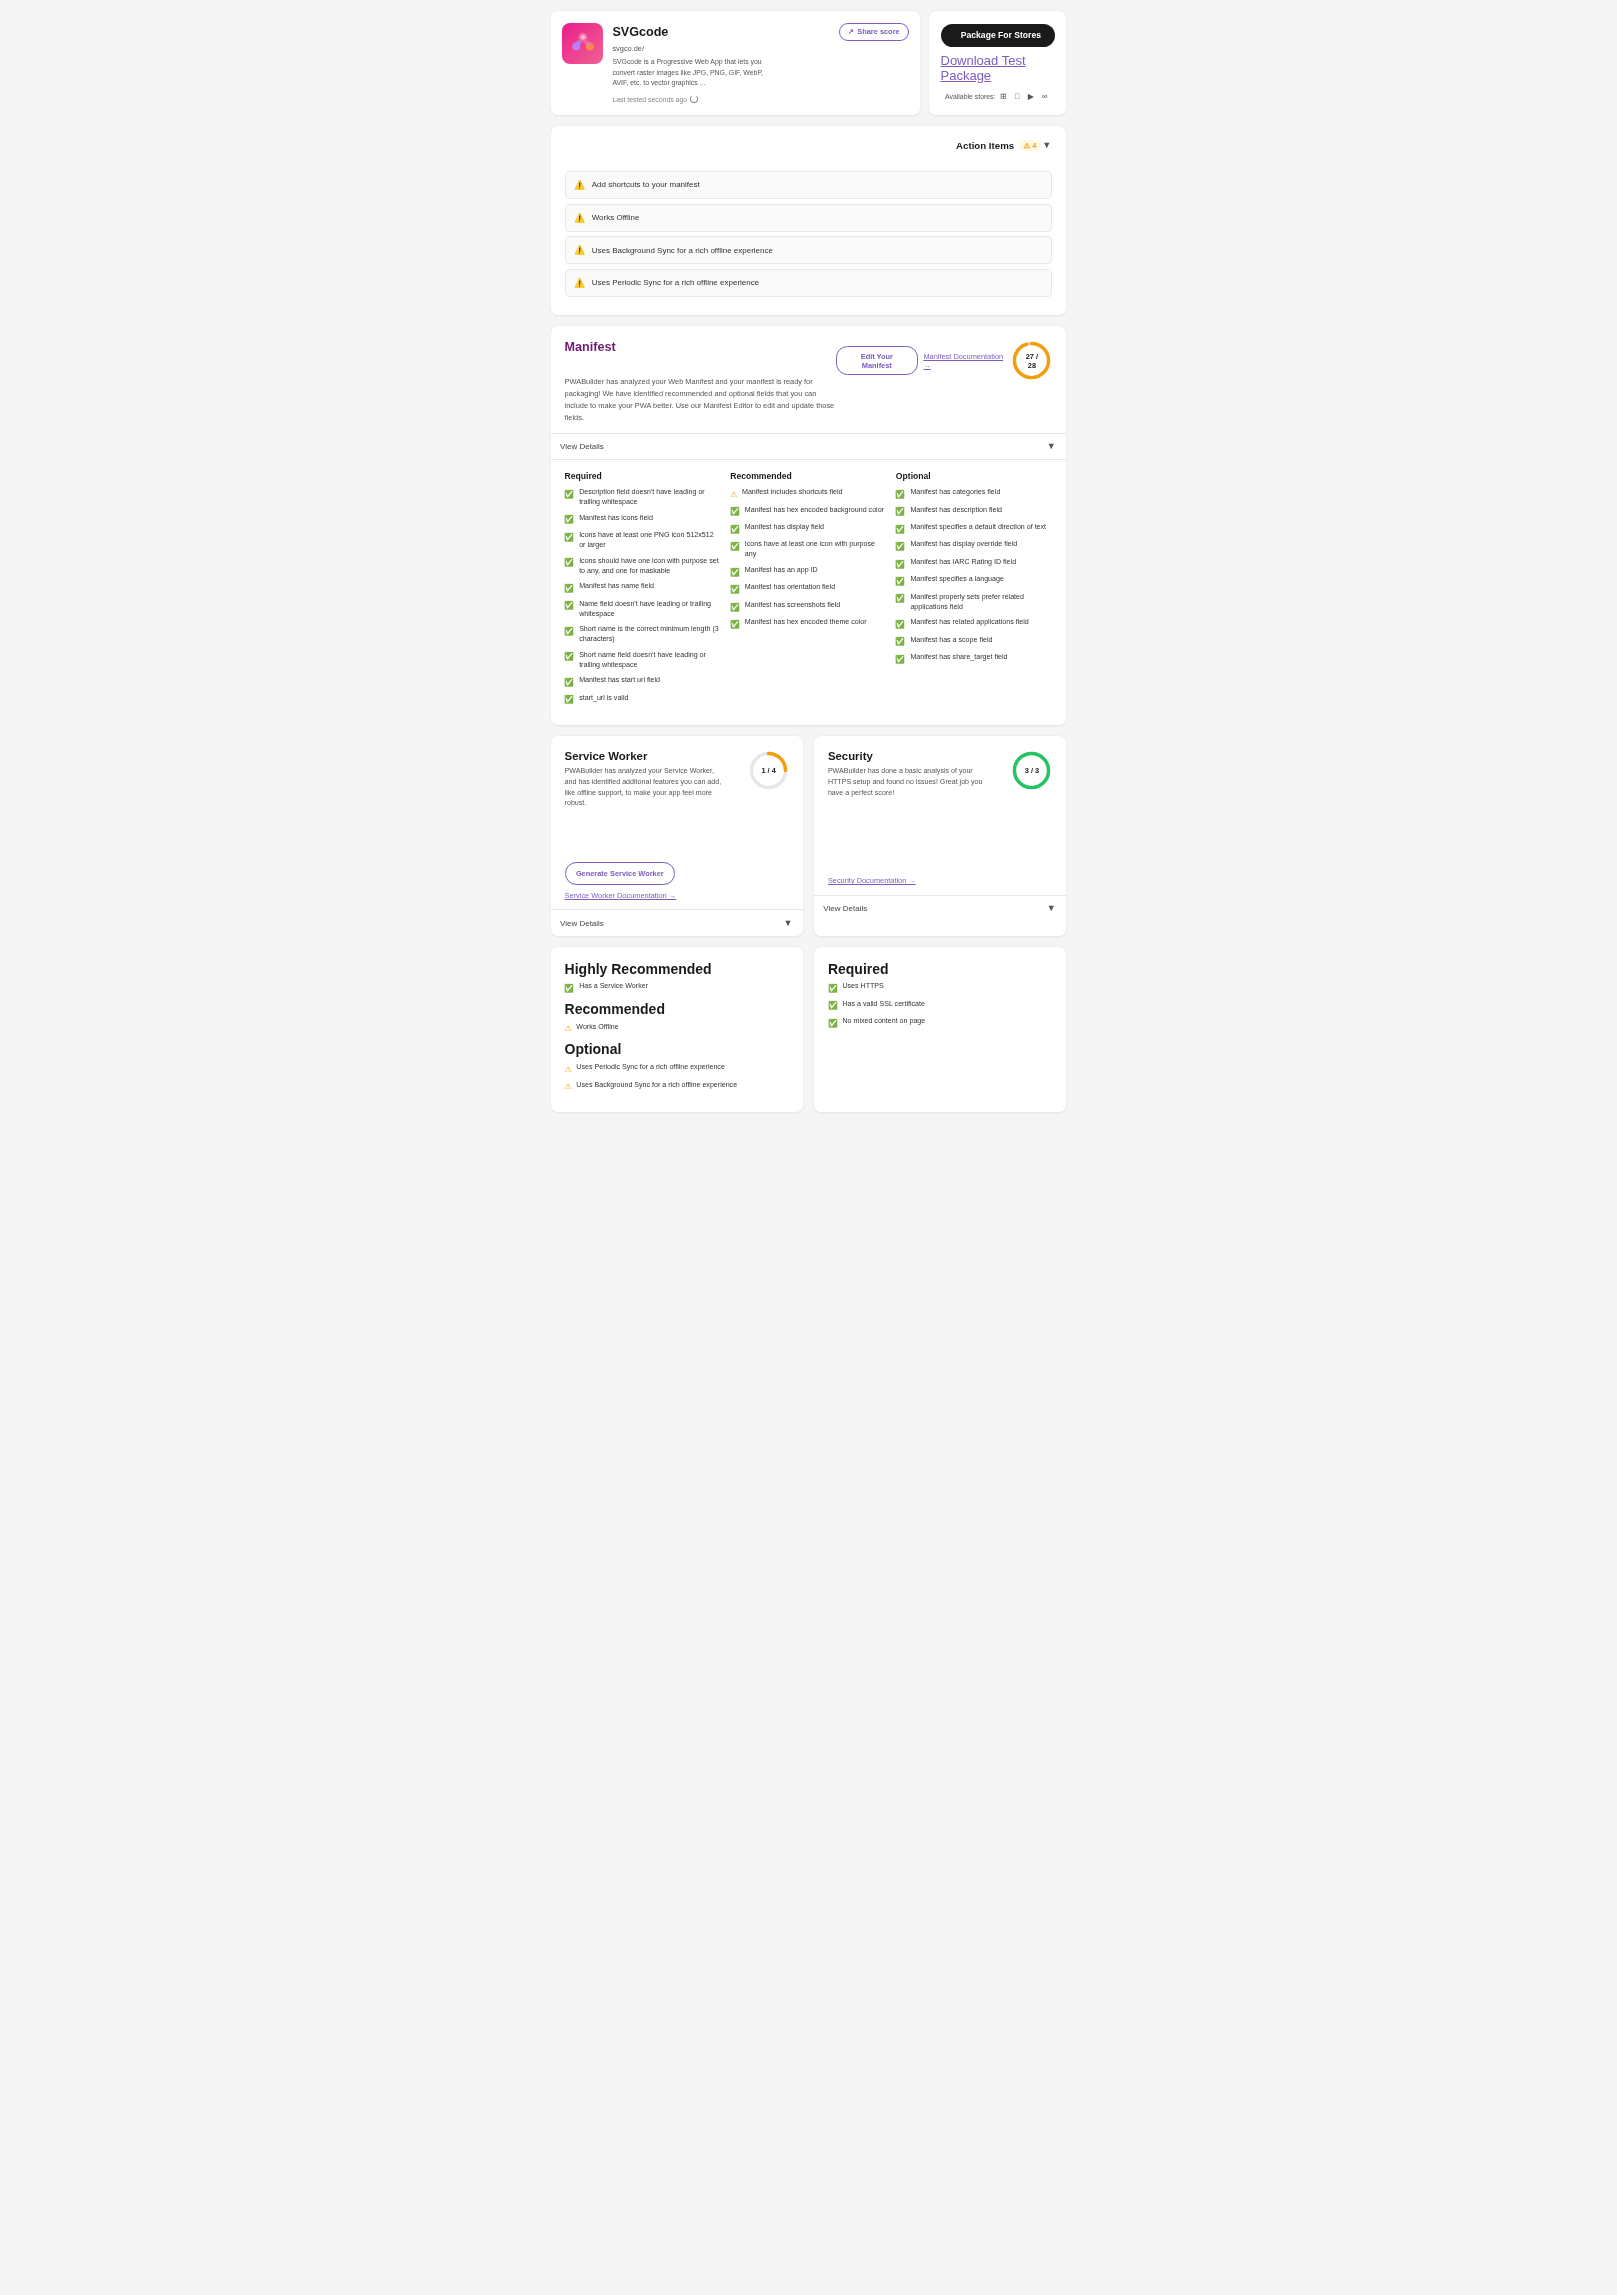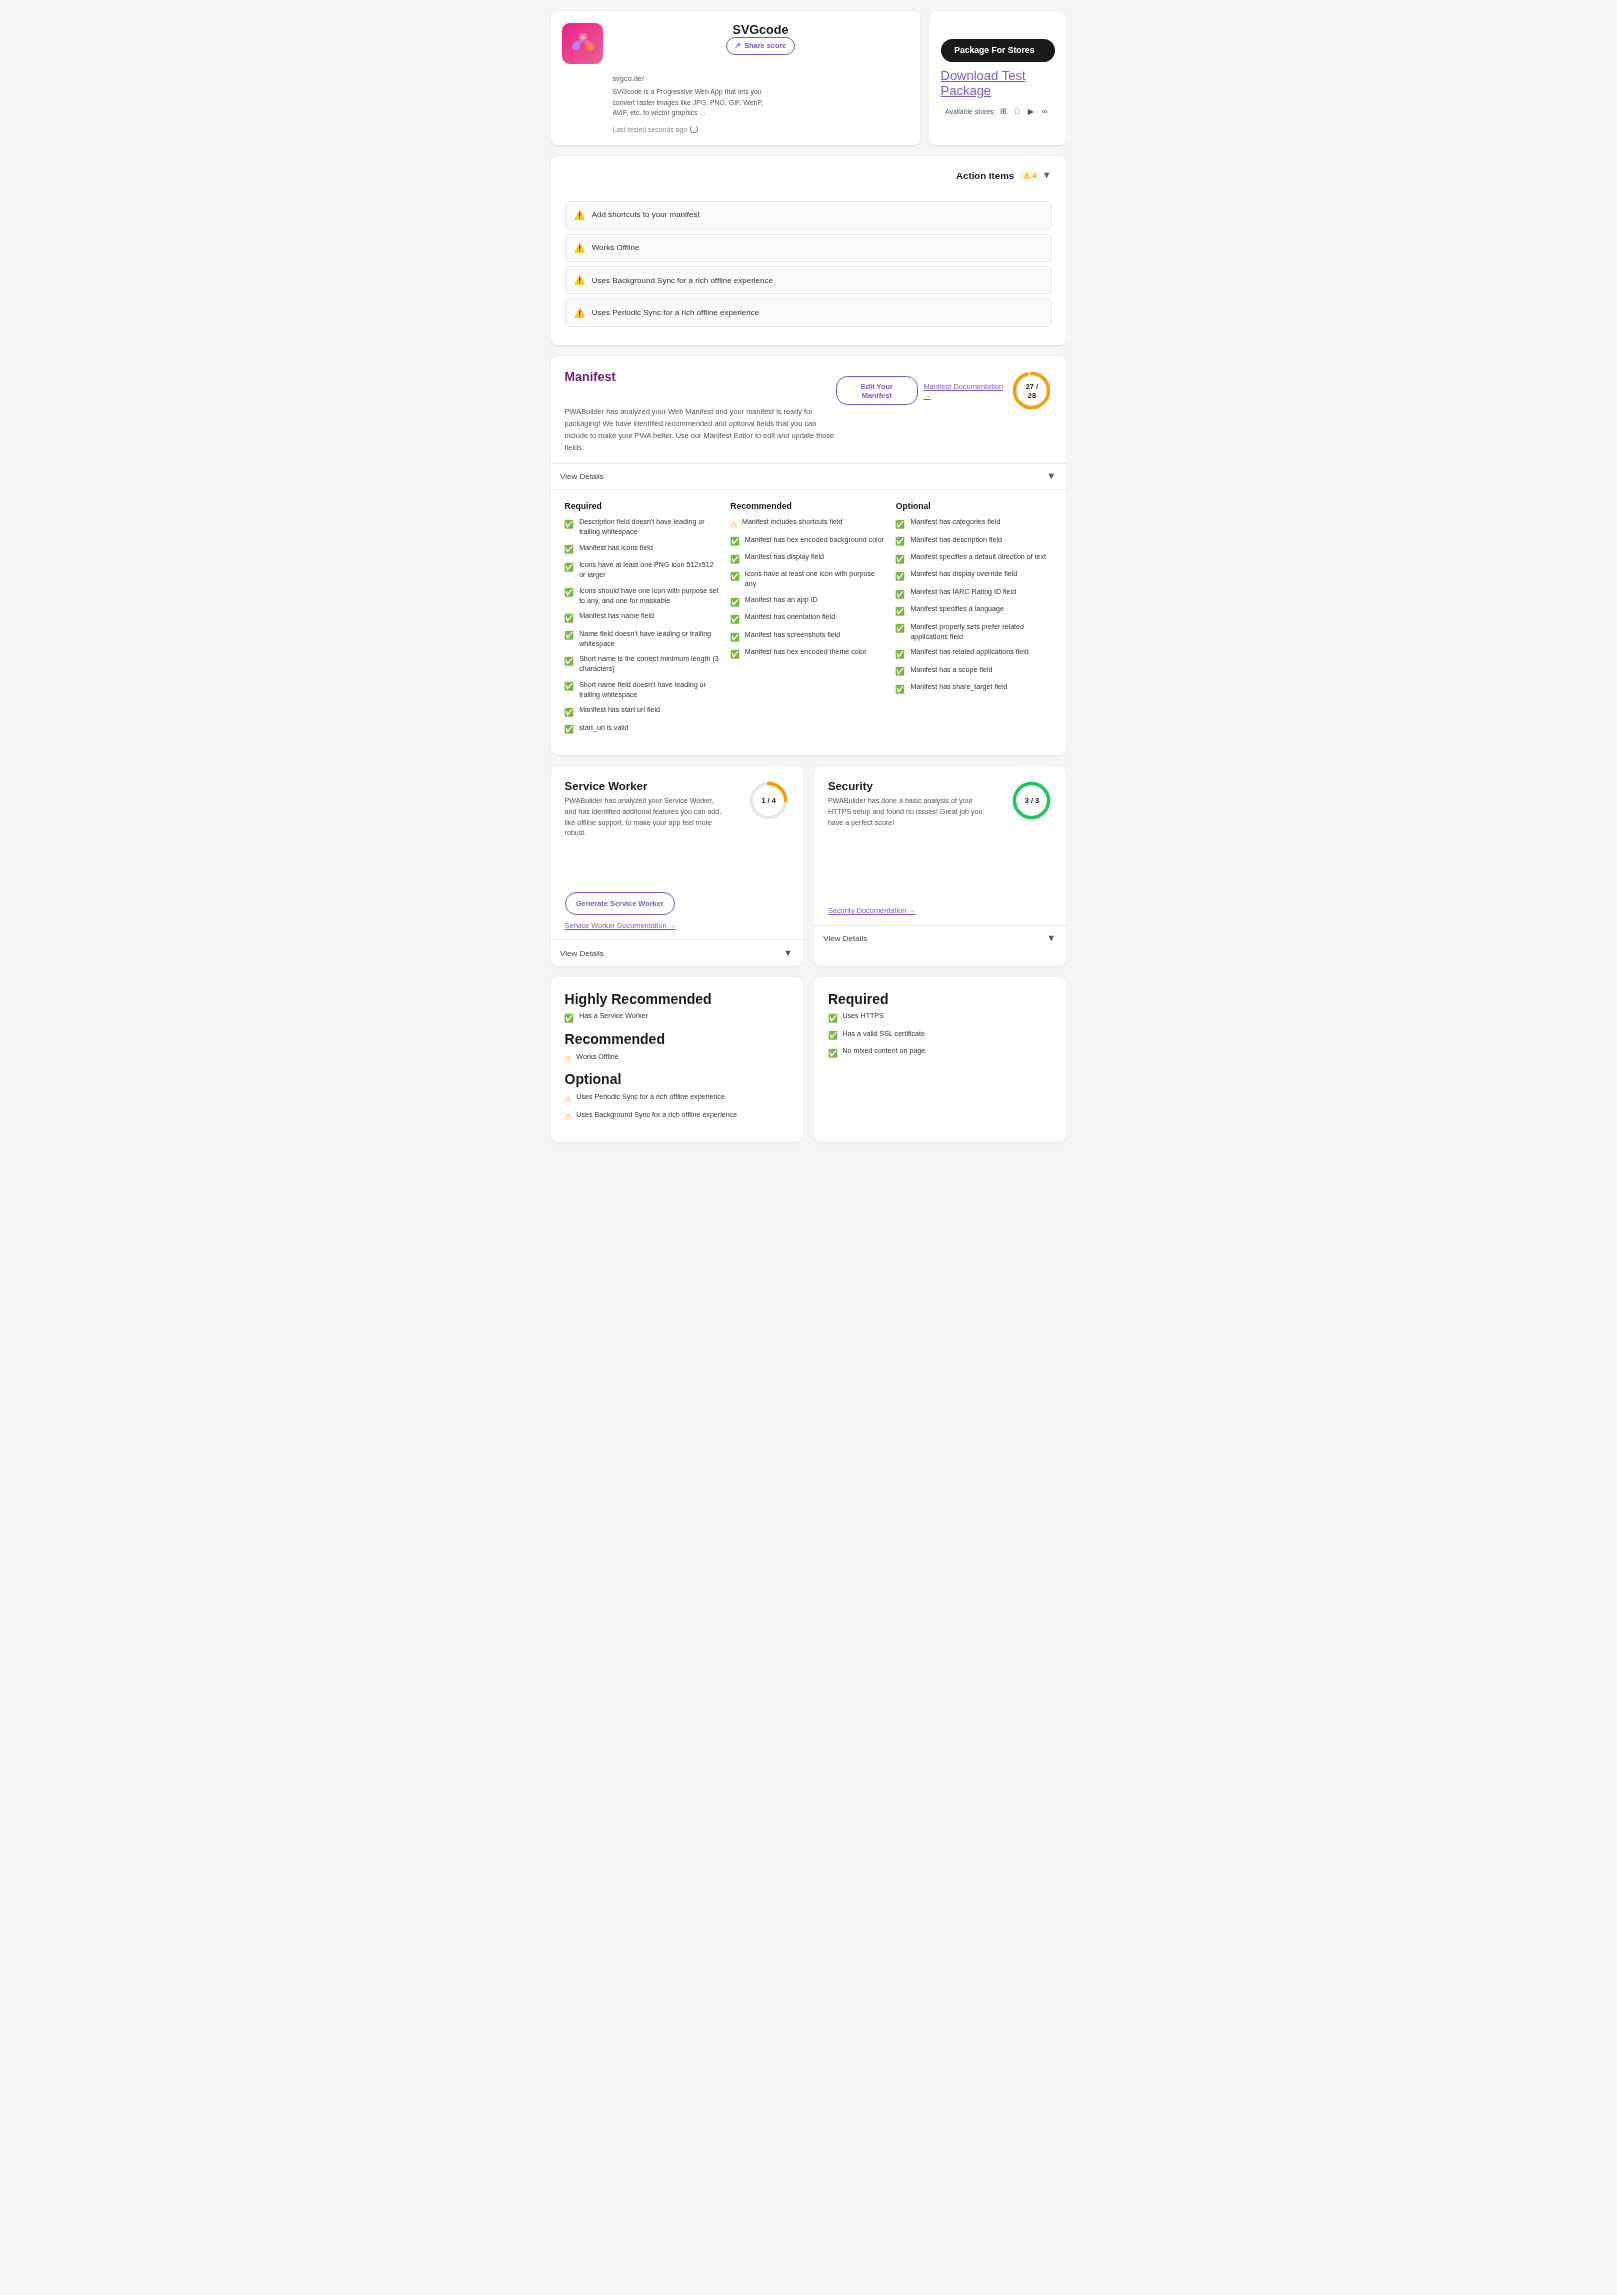--- a/index.html
+++ b/index.html
@@ -44,22 +44,21 @@
     }
     .app-icon svg {
       width: 34px;
       height: 34px;
     }
     .app-details { flex: 1; }
     .app-header-row {
       display: flex;
       align-items: center;
       justify-content: space-between;
-      margin-bottom: 19px;
-      flex-direction: column;
+      margin-bottom: 3px;
     }
     .app-name {
       font-size: 12.6px;
       font-weight: 700;
       color: #1a1a1a;
     }
     .share-btn {
       display: flex;
       align-items: center;
       gap: 3.4px;
@@ -116,21 +115,21 @@
     .package-btn {
       background: #1a1a1a;
       color: white;
       border: none;
       border-radius: 13.7px;
       padding: 6.9px 13.7px;
       font-size: 8.6px;
       font-weight: 600;
       cursor: pointer;
       width: 100%;
-      text-align: left;
+      text-align: right;
     }
     .download-test-link {
       color: #7c5cbf;
       text-decoration: underline;
       font-size: 13px;
       cursor: pointer;
     }
     .available-stores {
       display: flex;
       align-items: center;

